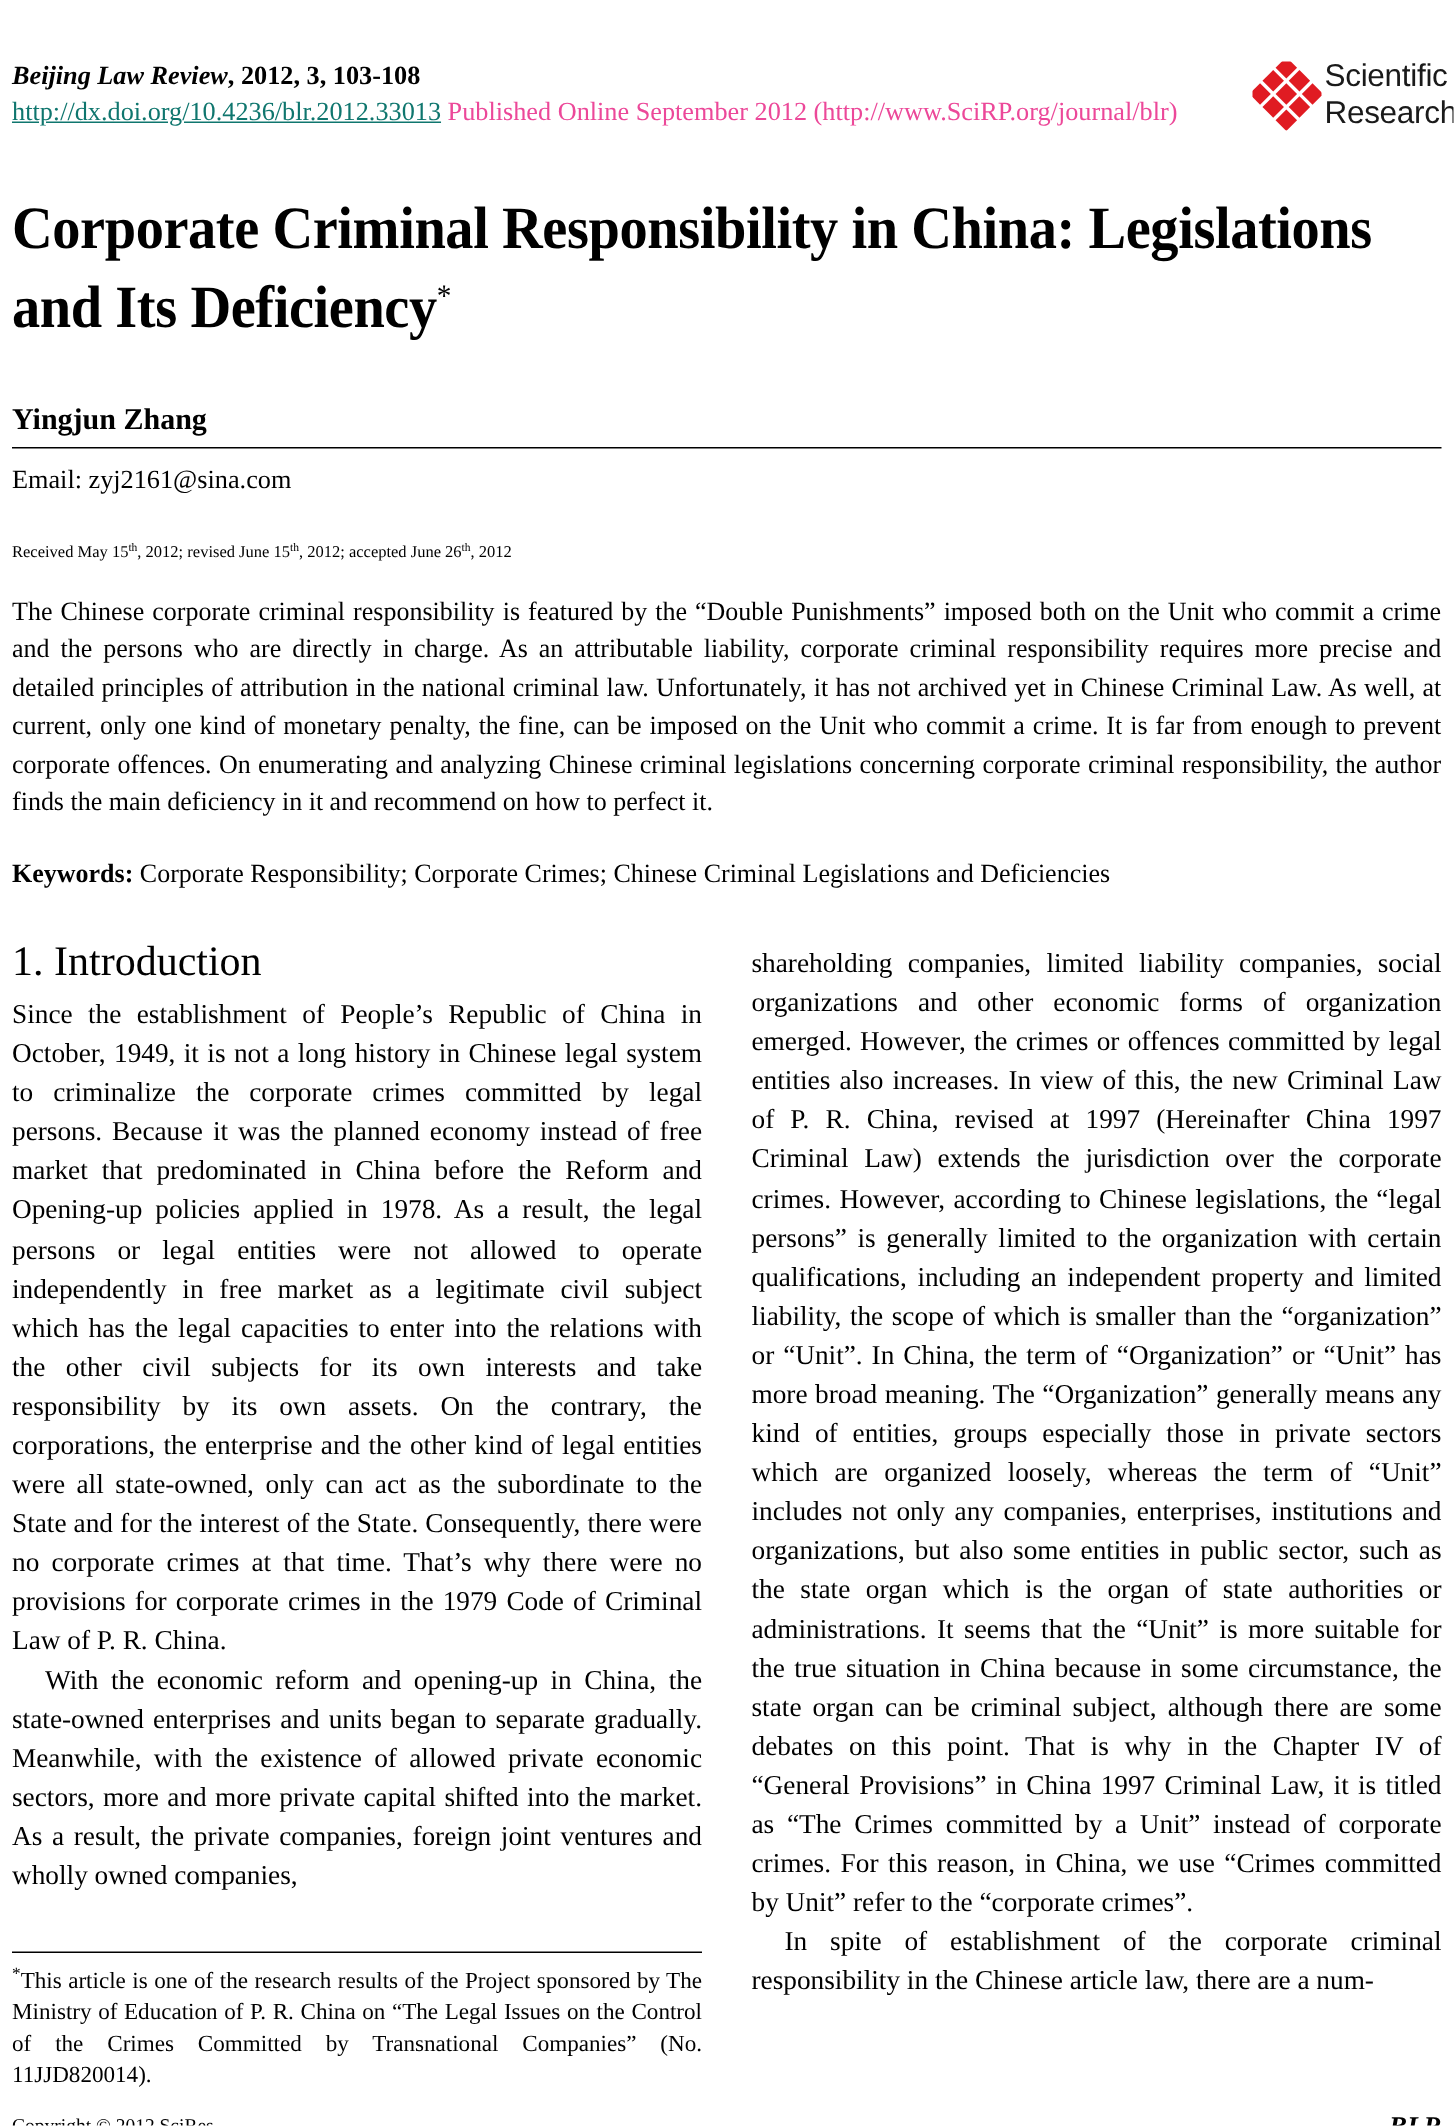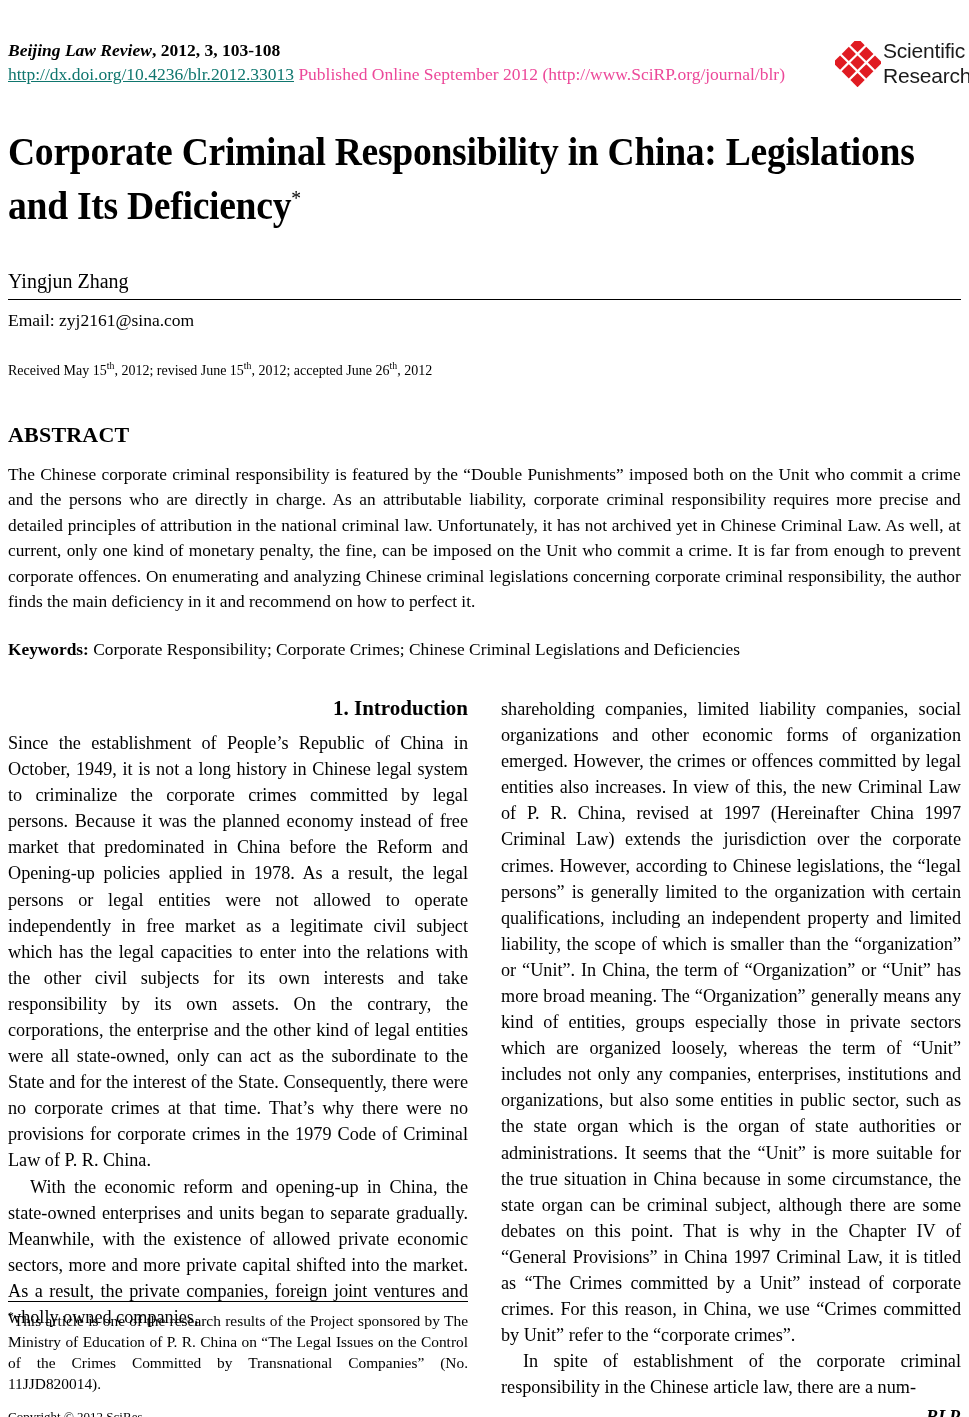--- a/index.html
+++ b/index.html
@@ -110,37 +110,37 @@
     font-weight: normal;
   }
 
   
   .author-block {
     margin-top: 40px;
   }
   .author-name {
     font-size: 20px;
     line-height: 24px;
-    font-weight: normal;
+    font-weight: bold;
   }
   .author-rule {
     border: 0;
     border-top: 1px solid #000;
     margin: 6px 0 0 0;
     height: 0;
     width: 100%;
   }
   .affil {
     margin-top: 9px;
     font-size: 17.5px;
     line-height: 23px;
   }
   .dates {
     margin-top: 22px;
-    font-size: 14px;
+    font-size: 11px;
     line-height: 23px;
   }
   .dates sup, .affil sup {
     font-size: 0.7em;
     vertical-align: super;
   }
 
   
   .abstract-head {
     margin-top: 40px;
@@ -178,25 +178,24 @@
   }
   .col {
     position: absolute;
     top: 0;
     width: 460px;
   }
   .col-left { left: 0; }
   .col-right { left: 493px; }
 
   .section-head {
-    font-size: 21px;
+    font-size: 28px;
     line-height: 25px;
-    font-weight: bold;
+    font-weight: normal;
     margin: 0 0 9px 0;
-    text-align: right;
   }
   p.body {
     margin: 0;
     font-size: 18.2px;
     line-height: 26.1px;
     text-align: justify;
     text-justify: inter-word;
     hyphens: none;
   }
   p.indent { text-indent: 22px; }
@@ -291,21 +290,20 @@
 
     <div class="author-block">
       <div class="author-name">Yingjun Zhang</div>
       <hr class="author-rule">
       <div class="affil">
         <div>Email: zyj2161@sina.com</div>
       </div>
       <div class="dates"><span>Received May 15</span><sup>th</sup><span>, 2012; revised June 15</span><sup>th</sup><span>, 2012; accepted June 26</span><sup>th</sup><span>, 2012</span></div>
     </div>
 
-    <div class="abstract-head">ABSTRACT</div>
     <div class="abstract-body">The Chinese corporate criminal responsibility is featured by the “Double Punishments” imposed both on the Unit who commit a crime and the persons who are directly in charge. As an attributable liability, corporate criminal responsibility requires more precise and detailed principles of attribution in the national criminal law. Unfortunately, it has not archived yet in Chinese Criminal Law. As well, at current, only one kind of monetary penalty, the fine, can be imposed on the Unit who commit a crime. It is far from enough to prevent corporate offences. On enumerating and analyzing Chinese criminal legislations concerning corporate criminal responsibility, the author finds the main deficiency in it and recommend on how to perfect it.</div>
 
     <div class="keywords"><b>Keywords:</b><span> Corporate Responsibility; Corporate Crimes; Chinese Criminal Legislations and Deficiencies</span></div>
 
     <div class="columns">
 
       <div class="col col-left">
         <h2 class="section-head">1. Introduction</h2>
         <p class="body">Since the establishment of People’s Republic of China in October, 1949, it is not a long history in Chinese legal system to criminalize the corporate crimes committed by legal persons. Because it was the planned economy instead of free market that predominated in China before the Reform and Opening-up policies applied in 1978. As a result, the legal persons or legal entities were not allowed to operate independently in free market as a legitimate civil subject which has the legal capacities to enter into the relations with the other civil subjects for its own interests and take responsibility by its own assets. On the contrary, the corporations, the enterprise and the other kind of legal entities were all state-owned, only can act as the subordinate to the State and for the interest of the State. Consequently, there were no corporate crimes at that time. That’s why there were no provisions for corporate crimes in the 1979 Code of Criminal Law of P. R. China.</p>
         <p class="body indent">With the economic reform and opening-up in China, the state-owned enterprises and units began to separate gradually. Meanwhile, with the existence of allowed private economic sectors, more and more private capital shifted into the market. As a result, the private companies, foreign joint ventures and wholly owned companies,</p>

